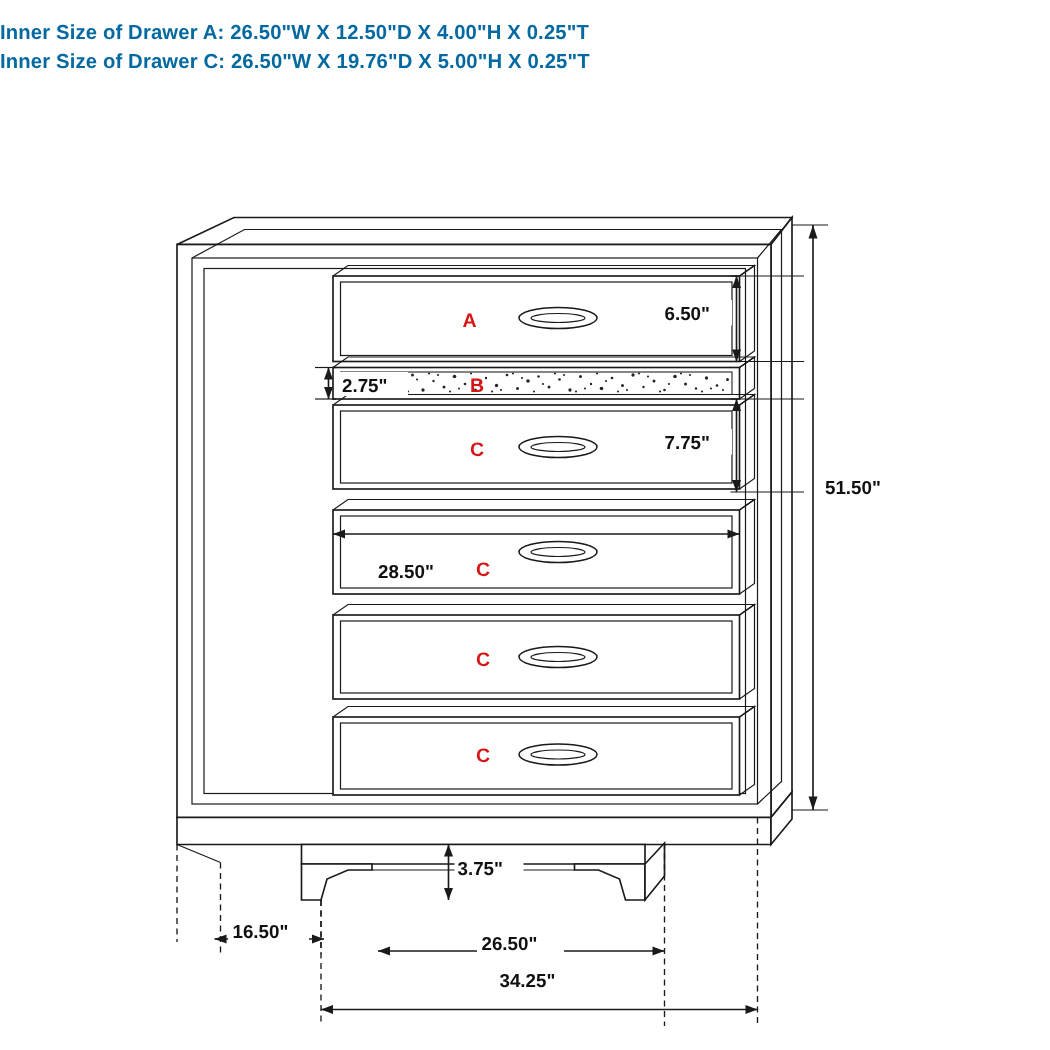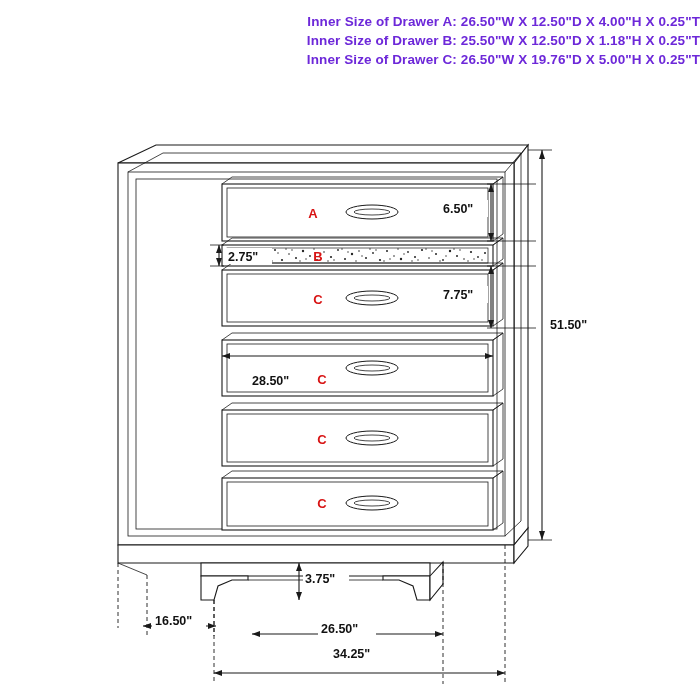--- a/index.html
+++ b/index.html
@@ -17,24 +17,24 @@
   #stage {
     position: relative;
     width: 700px;
     height: 700px;
   }
   .spec-block {
     position: absolute;
     left: 0;
     top: 12px;
     width: 700px;
-    text-align: right;
+    text-align: left;
     font-size: 13.5px;
     font-weight: bold;
-    color: #6d28d9;
+    color: #0369a1;
     line-height: 19px;
     letter-spacing: 0.1px;
   }
   .spec-line { white-space: pre; }
   svg.diagram {
     position: absolute;
     left: 0;
     top: 0;
     width: 700px;
     height: 700px;
@@ -57,21 +57,20 @@
   .wfill { fill: #ffffff; stroke: #1a1a1a; stroke-width: 1.1; }
   .handle { fill: #ffffff; stroke: #1a1a1a; stroke-width: 1.0; }
 </style>
 </head>
 <body>
 
 <div id="stage">
 
   <div class="spec-block">
     <div class="spec-line">Inner Size of Drawer A: 26.50"W X 12.50"D X 4.00"H X 0.25"T</div>
-    <div class="spec-line">Inner Size of Drawer B: 25.50"W X 12.50"D X 1.18"H X 0.25"T</div>
     <div class="spec-line">Inner Size of Drawer C: 26.50"W X 19.76"D X 5.00"H X 0.25"T</div>
   </div>
 
   <svg class="diagram" viewBox="0 0 700 700">
 
     <g>
 
       <path class="wfill" d="M118,163 L156,145 L528,145 L514,163 Z"></path>
 
       <path class="wfill" d="M514,163 L528,145 L528,528 L514,545 Z"></path>

